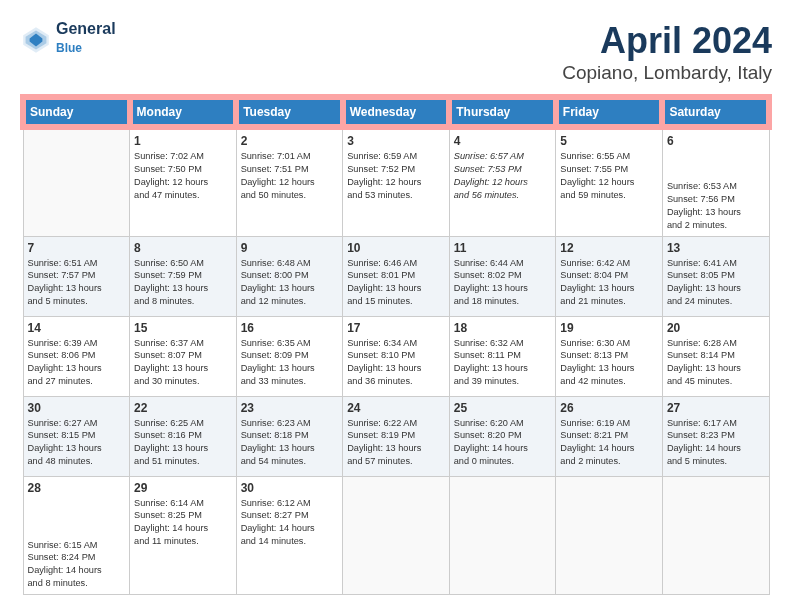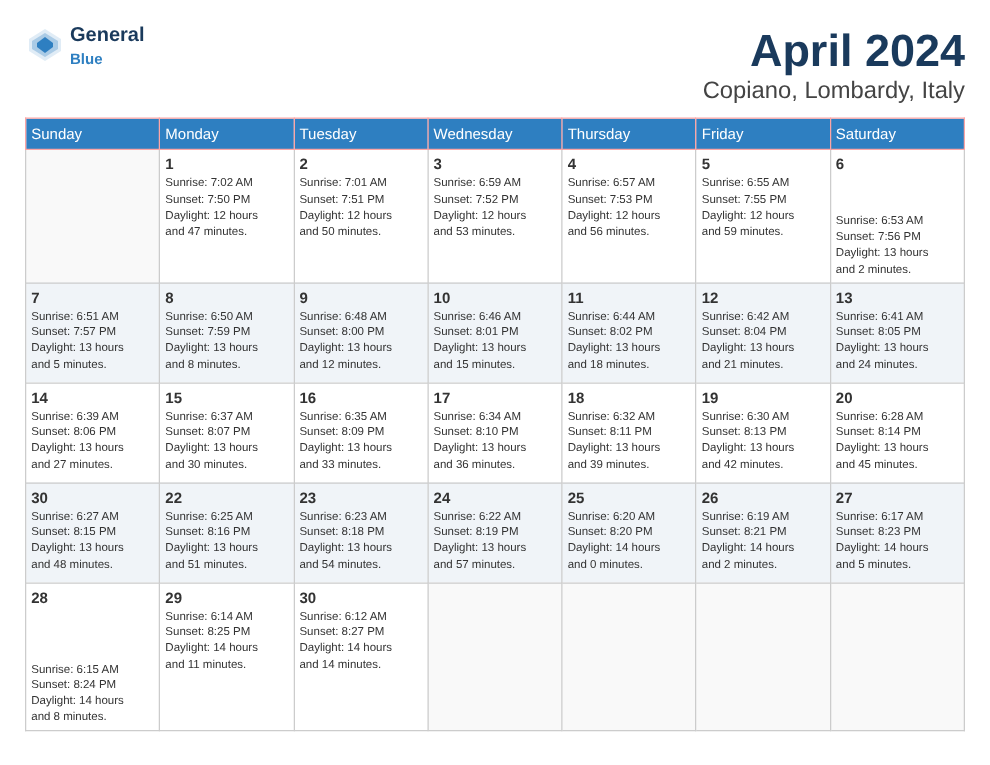--- a/index.html
+++ b/index.html
@@ -11,21 +11,21 @@
       padding: 20px;
     }
     .header {
       display: flex;
       justify-content: space-between;
       align-items: flex-start;
       margin-bottom: 10px;
     }
     .logo {
       display: flex;
-      align-items: flex-start;
+      align-items: flex-end;
       gap: 4px;
     }
     .logo-icon {
       width: 32px;
       height: 32px;
     }
     .title-area {
       text-align: right;
     }
     .month-title {
@@ -42,22 +42,22 @@
       width: 100%;
       border-collapse: collapse;
       font-size: 10px;
     }
     thead tr th {
       background: #2e7fc1;
       color: #fff;
       padding: 5px 4px;
       text-align: left;
       font-size: 12px;
-      font-weight: normal;
-      border: 1px solid #fca5a5;
+      font-weight: bold;
+      border: 6px solid #fca5a5;
     }
     tbody tr td {
       border: 1px solid #ccc;
       vertical-align: top;
       padding: 4px;
       height: 80px;
       width: calc(100% / 7);
       color: #333;
     }
     tbody tr td.empty {
@@ -138,21 +138,21 @@
         </td>
         <td>
           <span class="day-num">3</span>
           <div class="day-info" style="white-space: pre-line;">Sunrise: 6:59 AM
 Sunset: 7:52 PM
 Daylight: 12 hours
 and 53 minutes.</div>
         </td>
         <td>
           <span class="day-num">4</span>
-          <div class="day-info" style="white-space: pre-line;">Sunrise: 6:57 AM
+          <div class="day-info" style="white-space: pre-line; font-style: italic;">Sunrise: 6:57 AM
 Sunset: 7:53 PM
 Daylight: 12 hours
 and 56 minutes.</div>
         </td>
         <td>
           <span class="day-num">5</span>
           <div class="day-info" style="white-space: pre-line;">Sunrise: 6:55 AM
 Sunset: 7:55 PM
 Daylight: 12 hours
 and 59 minutes.</div>

